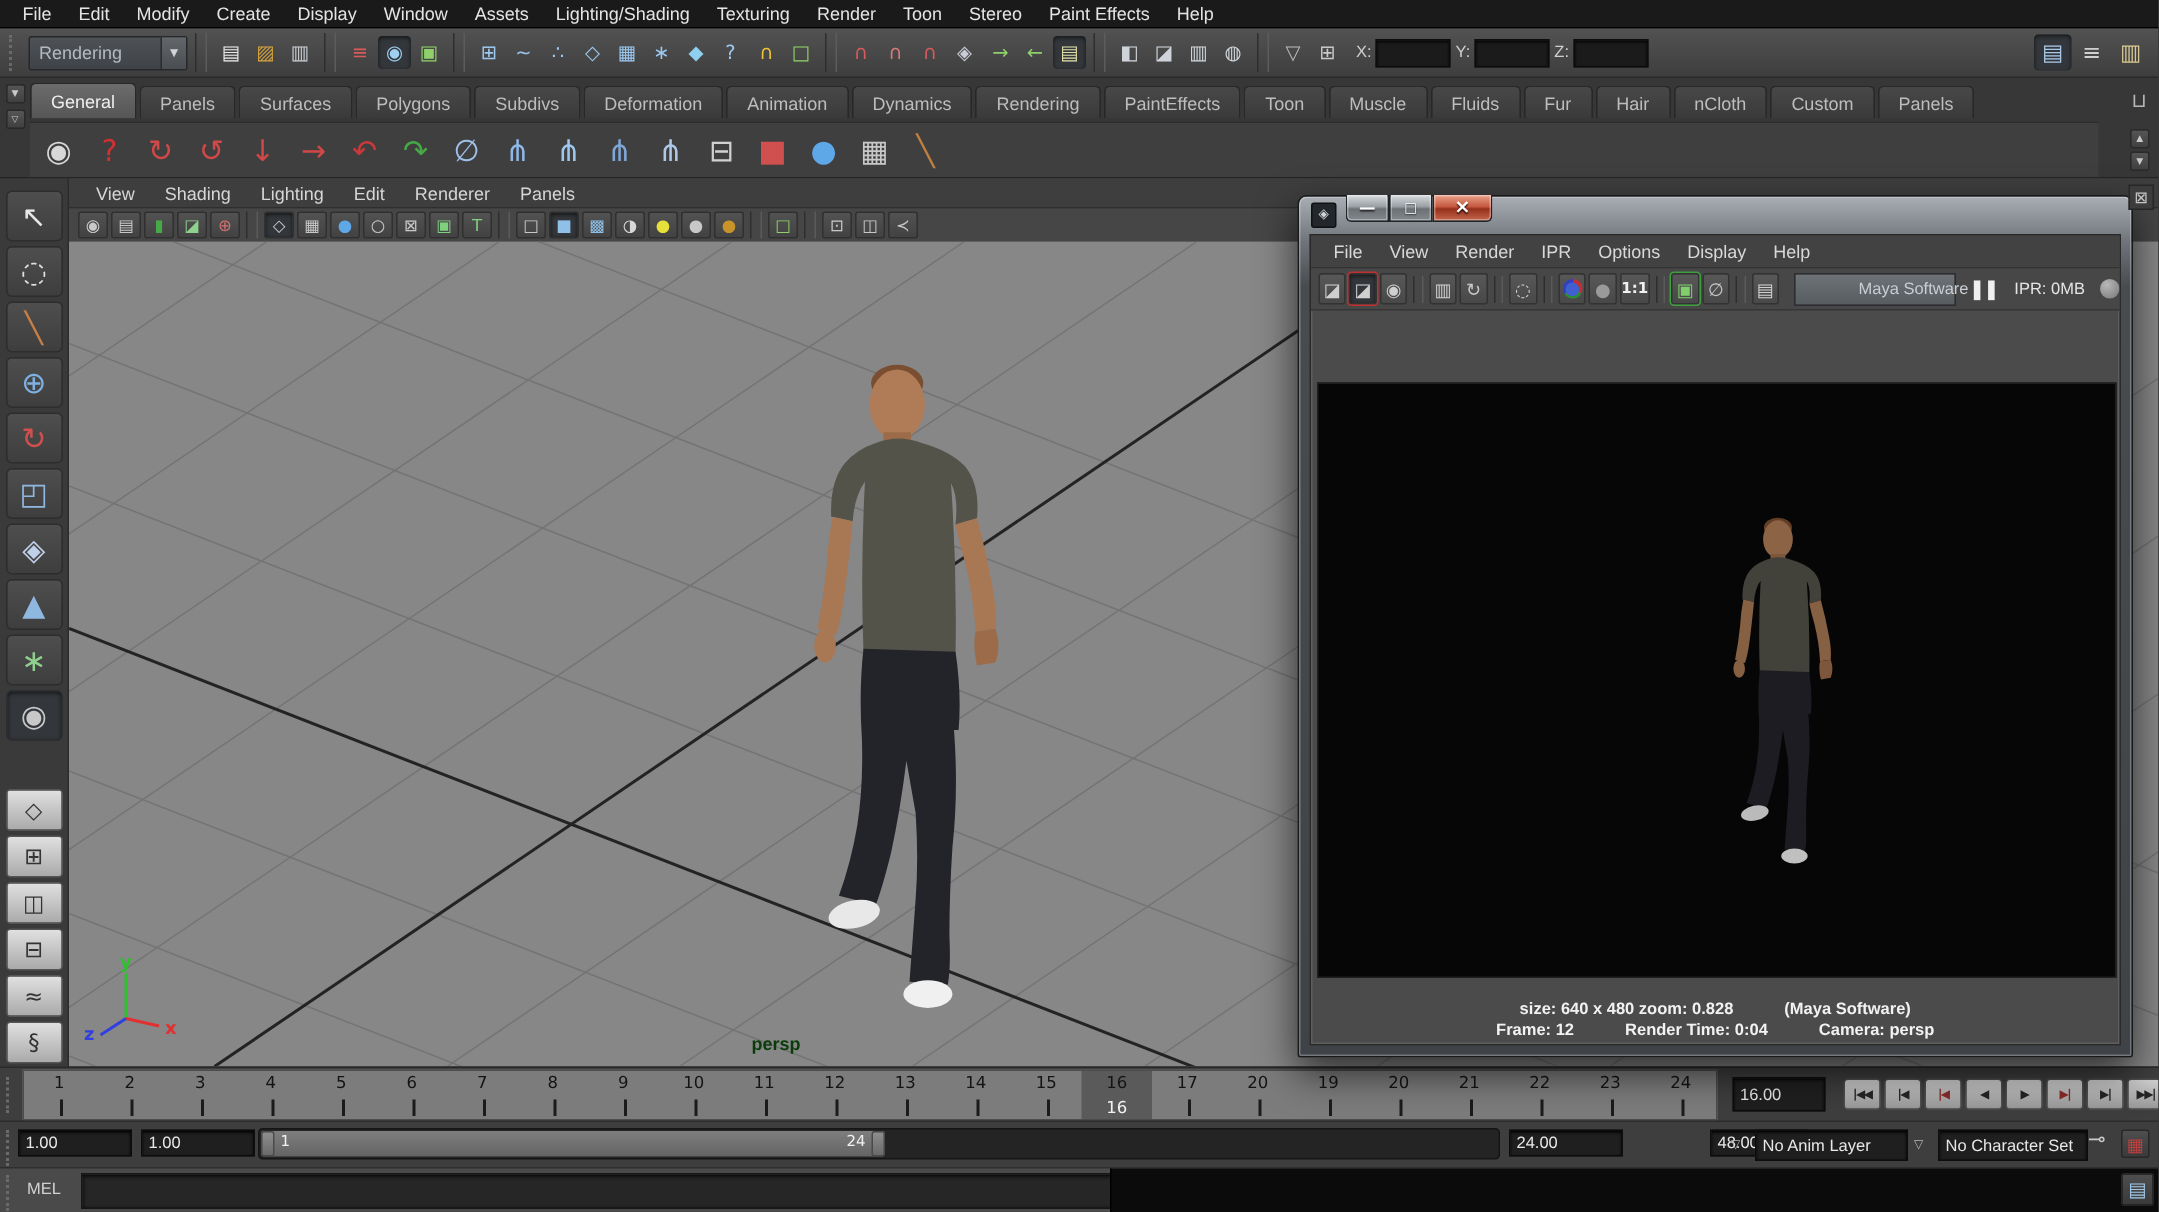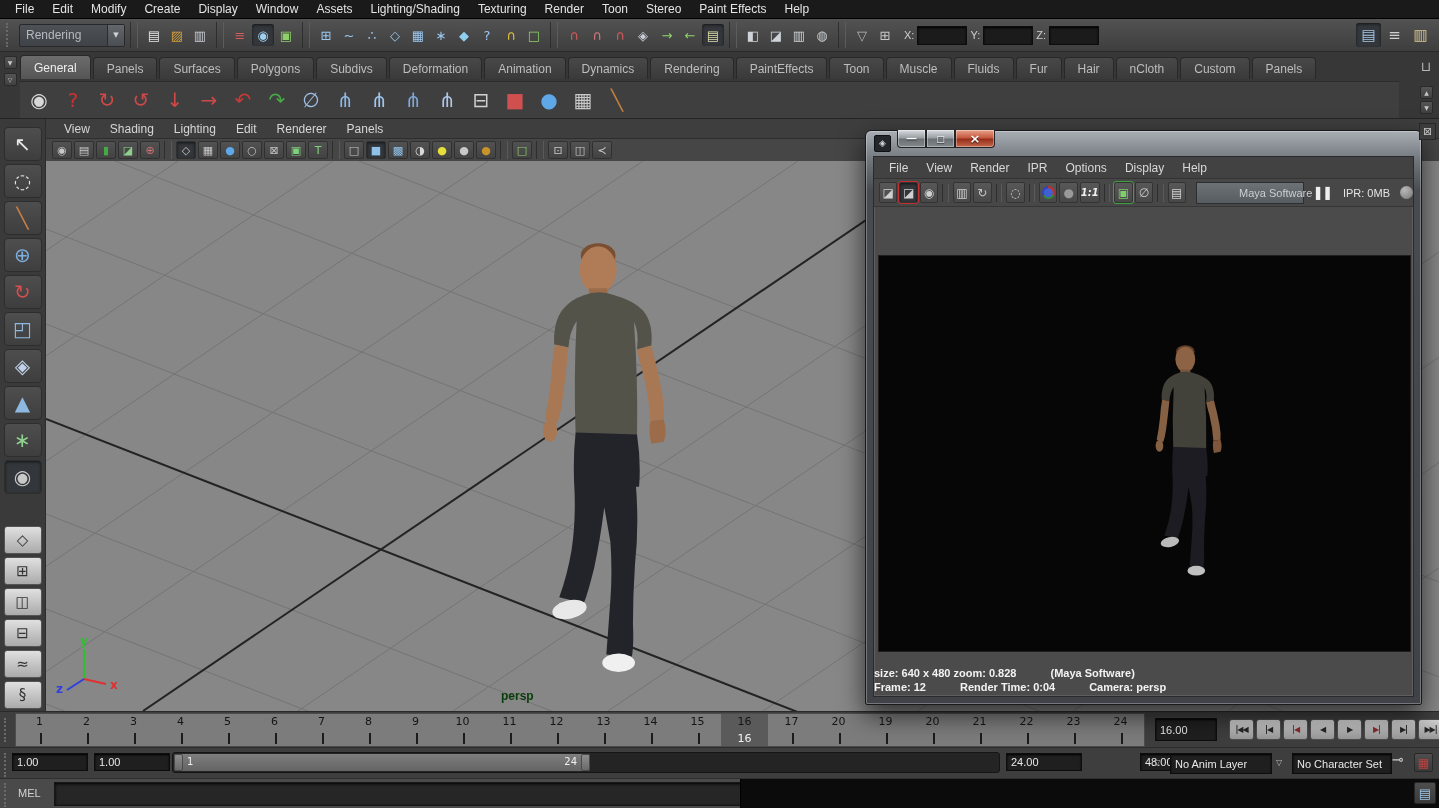--- a/index.html
+++ b/index.html
@@ -103,32 +103,32 @@
   .rv-menubar{height:21px;background:#424242;border-bottom:1px solid #333;display:flex;align-items:center;padding-left:6px;}
   .rv-menu{font-size:12px;color:#d8d8d8;padding:0 9px;white-space:nowrap;}
   .rv-toolbar{height:27px;background:#474747;border-bottom:1px solid #363636;display:flex;align-items:center;gap:2px;padding-left:5px;}
   .rv-icon{width:24px;height:21px;background:linear-gradient(#585858,#484848);border:1px solid #333;border-radius:2px;
            display:flex;align-items:center;justify-content:center;padding:0;}
   .rv-icon .glyph{font-size:12px;}
   [data-name="redo-previous-render-icon"]{outline:1px solid #c03030;}
   [data-name="keep-image-icon"]{outline:1px solid #3fa03f;}
   [data-name="rgb-channels-icon"] .glyph{color:transparent;width:13px;height:13px;border-radius:50%;
       background:conic-gradient(#c03030 0 33%,#2f8f2f 33% 66%,#3040c0 66%);}
-  [data-name="real-size-icon"] .glyph{font-size:10px;font-weight:bold;font-style:italic;}
+  [data-name="real-size-icon"] .glyph{font-size:10px;font-weight:bold;}
   .rv-combo{width:106px;height:20px;background:linear-gradient(#6d7277,#575c61);border:1px solid #2c2e31;margin-left:8px;
             display:flex;align-items:center;flex:none;}
   .rv-combo span{font-size:11px;color:#c9ced3;padding-left:6px;white-space:nowrap;margin-left:36px;}
   .rv-pause{background:transparent;border:0;margin-left:10px;padding:0;}
   .rv-pause .glyph{font-size:11px;color:#f0f0f0;letter-spacing:1px;}
   .rv-iprlabel{font-size:11px;color:#e4e4e4;margin-left:6px;white-space:nowrap;}
   .rv-dot{width:13px;height:13px;border-radius:50%;background:radial-gradient(circle at 35% 30%,#b8b8b8,#777);margin-left:8px;flex:none;}
   .rv-image{position:absolute;left:4px;top:98px;width:531px;height:395px;background:#060606;border:1px solid #1f1f1f;}
   .rv-figure{position:absolute;left:248px;top:84px;filter:brightness(.8);}
   .rv-status{position:absolute;left:0;right:0;bottom:3px;display:flex;flex-direction:column;gap:2px;}
-  .rv-status-row{display:flex;gap:34px;font:bold 11px "Liberation Sans",sans-serif;color:#f2f2f2;}
+  .rv-status-row{display:flex;justify-content:center;gap:34px;font:bold 11px "Liberation Sans",sans-serif;color:#f2f2f2;}
 
   
   #timeslider{position:absolute;left:0;top:711px;width:100%;height:36px;background:#3e3e3e;box-sizing:border-box;
               border-top:1px solid #2a2a2a;display:flex;align-items:center;padding:0 4px;}
   .time-ruler{position:relative;width:1128px;height:32px;background:#7c7c7c;border:1px solid #4c4c4c;display:flex;flex:none;}
   .tl-cell{position:relative;flex:1;}
   .tl-cell.current{background:#5a5a5a;}
   .tl-num{position:absolute;top:1px;left:0;width:100%;text-align:center;font:11px "DejaVu Sans",sans-serif;color:#141414;}
   .tl-tick{position:absolute;bottom:2px;left:50%;width:2px;height:11px;background:#1b1b1b;}
   .tl-cur{position:absolute;bottom:1px;left:0;width:100%;text-align:center;font:11px "DejaVu Sans",sans-serif;color:#f2f2f2;}

